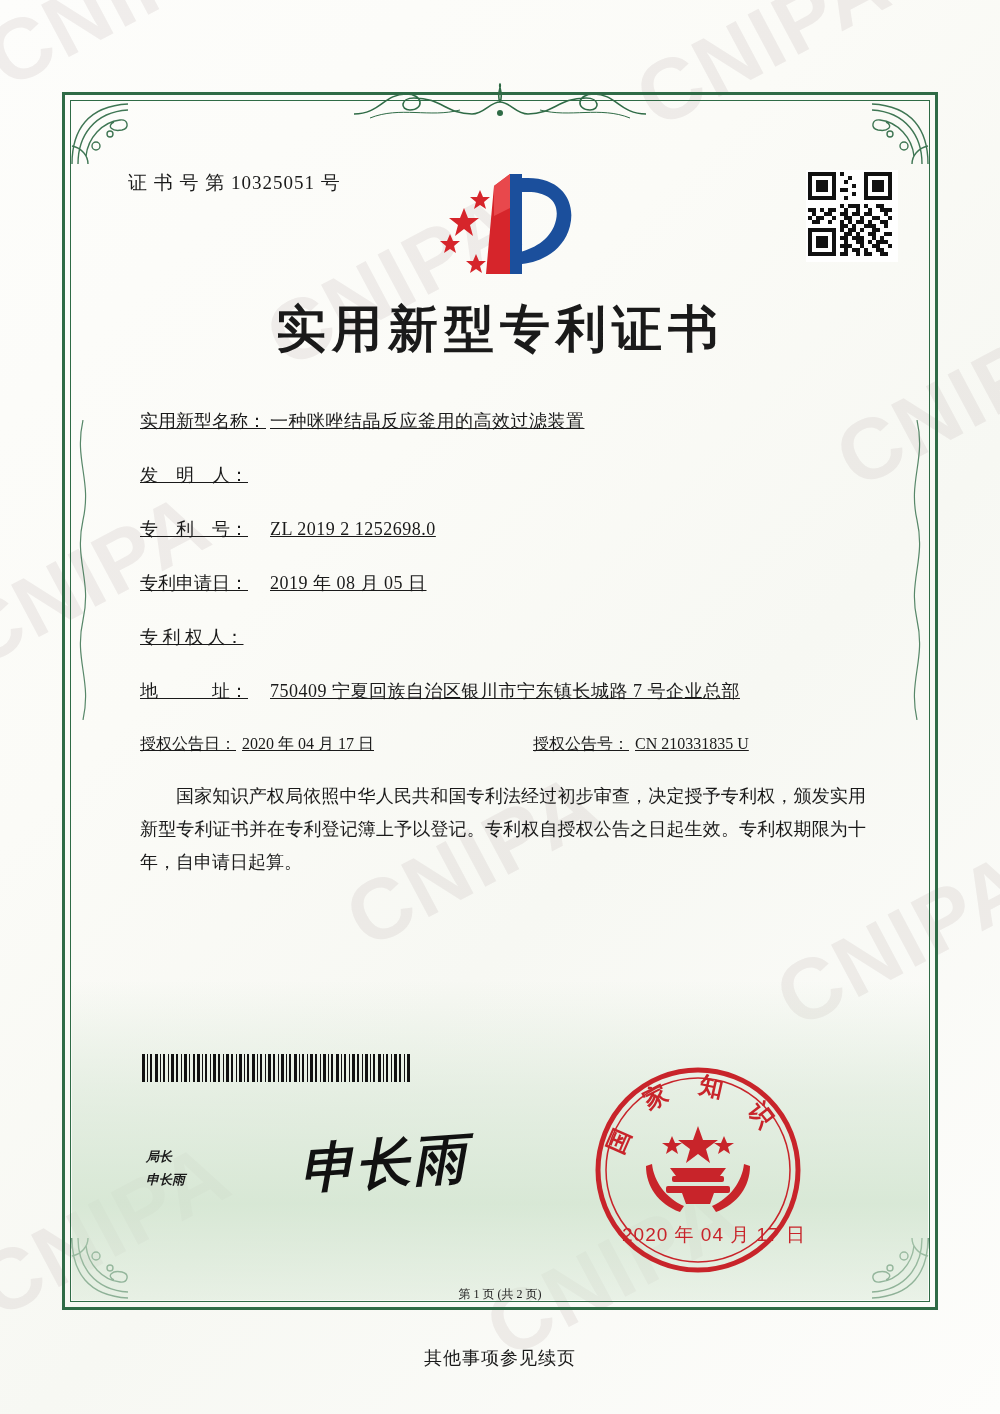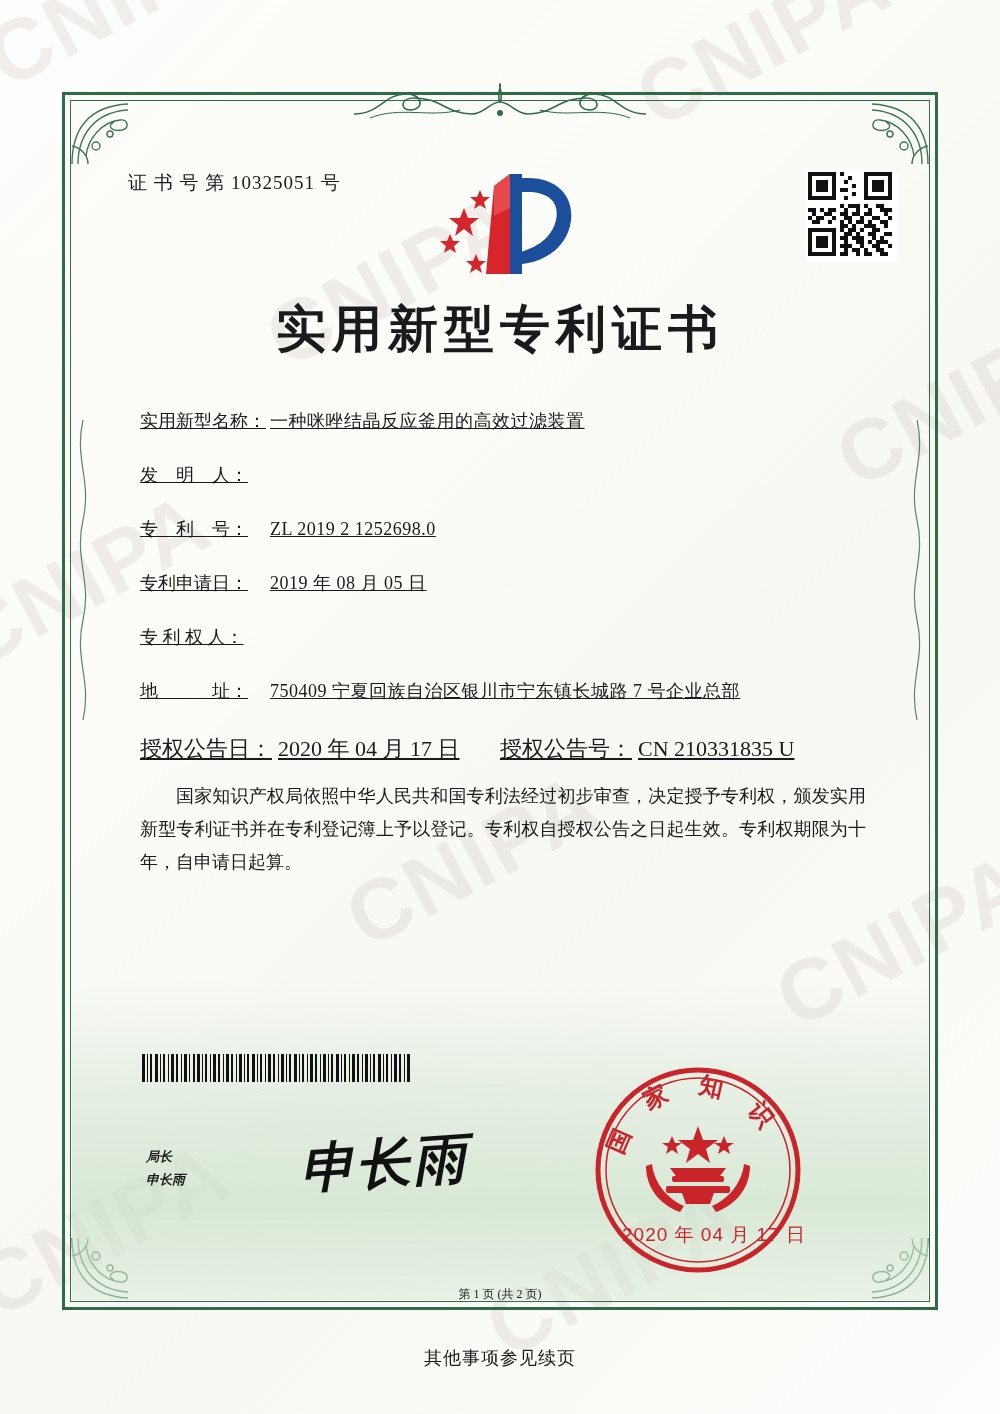--- a/index.html
+++ b/index.html
@@ -162,22 +162,23 @@
     letter-spacing: 0px;
   }
   .row .val {
     flex: 1;
     letter-spacing: .5px;
   }
   .row .val .l2 { display: block; }
   .row-split {
     display: flex;
     margin-bottom: 24px;
-    font-size: 22px;
+    font-size: 16px;
     line-height: 1.5;
+    gap: 33px;
   }
   .row-split .seg1 { width: 360px; flex: 0 0 360px; display: flex; }
   .row-split .seg2 { display: flex; }
   .row-split .lbl { white-space: pre; margin-right: 6px; }
 
   
   .paras {
     position: absolute;
     left: 140px;
     top: 780px;

